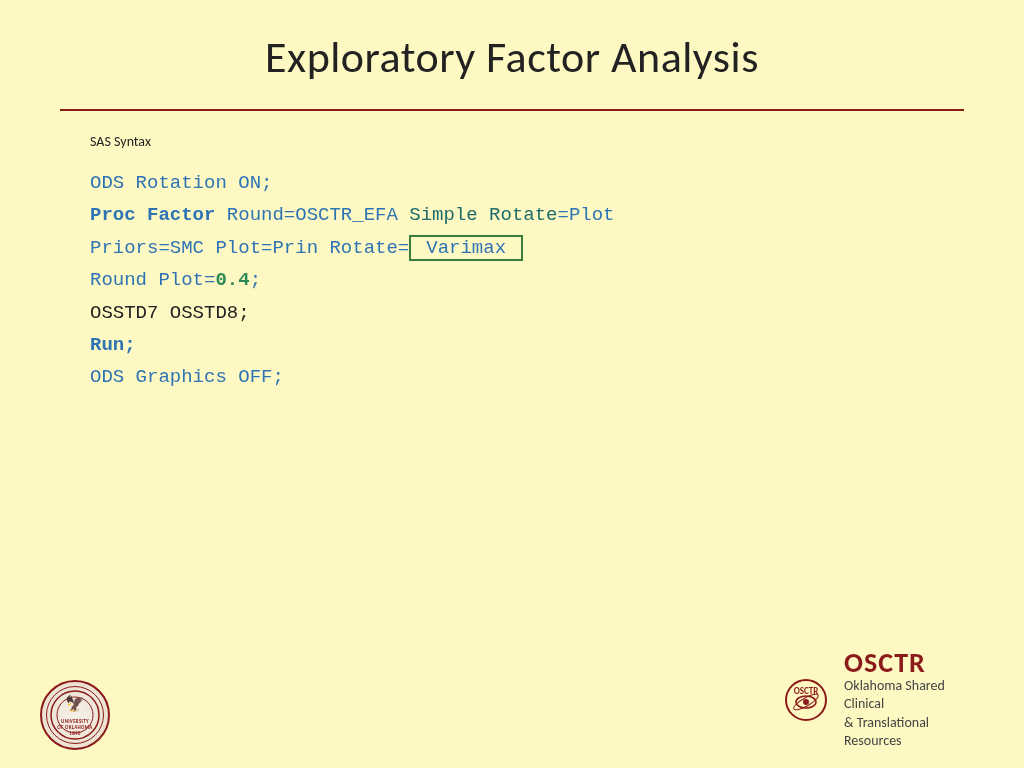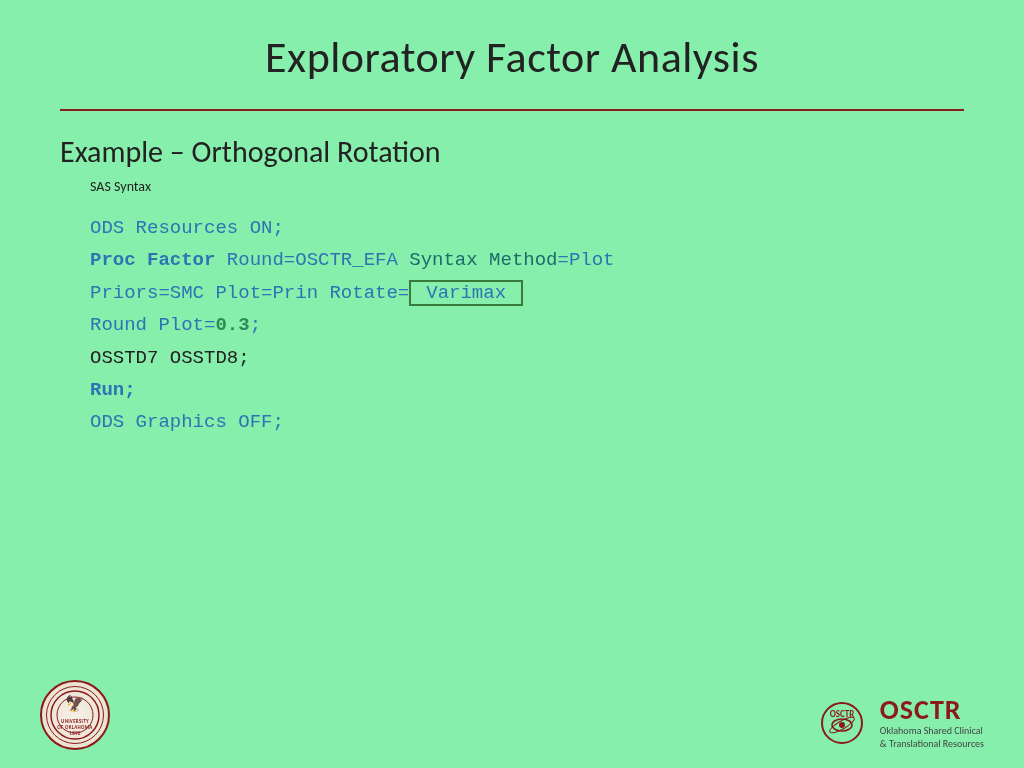--- a/index.html
+++ b/index.html
@@ -9,21 +9,21 @@
       height: 768px;
       background: #ffffff;
       font-family: 'Calibri', 'Segoe UI', Arial, sans-serif;
       overflow: hidden;
       position: relative;
     }
 
     .slide {
       width: 1024px;
       height: 768px;
-      background: #86efac;
+      background: #fef9c3;
       position: relative;
       padding: 0 60px;
     }
 
     .title-area {
       text-align: center;
       padding-top: 30px;
       padding-bottom: 15px;
     }
 
@@ -139,56 +139,55 @@
 
     .osctr-main {
       font-size: 28px;
       font-weight: bold;
       color: #8B1A1A;
       letter-spacing: 1px;
       line-height: 1;
     }
 
     .osctr-sub {
-      font-size: 10px;
+      font-size: 14px;
       color: #444;
       line-height: 1.3;
       max-width: 140px;
     }
   </style>
 </head>
 <body>
 
 <div class="slide">
 
   <div class="title-area">
     <h1 class="slide-title">Exploratory Factor Analysis</h1>
   </div>
   <div class="title-divider"></div>
 
   <div class="content-area">
-    <div class="section-heading">Example – Orthogonal Rotation</div>
     <div class="sub-heading">SAS Syntax</div>
 
     <div class="code-block">
 
       <span class="code-line">
-        <span class="c-blue">ODS Resources ON;</span>
-      </span>
-
-      <span class="code-line">
-        <span class="c-blue c-bold">Proc Factor</span><span class="c-blue"> Round=OSCTR_EFA </span><span class="c-teal">Syntax Method</span><span class="c-blue">=Plot</span>
+        <span class="c-blue">ODS Rotation ON;</span>
+      </span>
+
+      <span class="code-line">
+        <span class="c-blue c-bold">Proc Factor</span><span class="c-blue"> Round=OSCTR_EFA </span><span class="c-teal">Simple Rotate</span><span class="c-blue">=Plot</span>
       </span>
 
       <span class="code-line">
         <span class="c-blue">Priors=SMC Plot=Prin Rotate=</span><span class="varimax-box c-blue">Varimax</span>
       </span>
 
       <span class="code-line">
-        <span class="c-blue">Round Plot=</span><span class="c-green-val">0.3</span><span class="c-blue">;</span>
+        <span class="c-blue">Round Plot=</span><span class="c-green-val">0.4</span><span class="c-blue">;</span>
       </span>
 
 
       <span class="code-line">
         <span class="c-dark">OSSTD7 OSSTD8;</span>
       </span>
 
       <span class="code-line">
         <span class="c-blue c-bold">Run;</span>
       </span>

